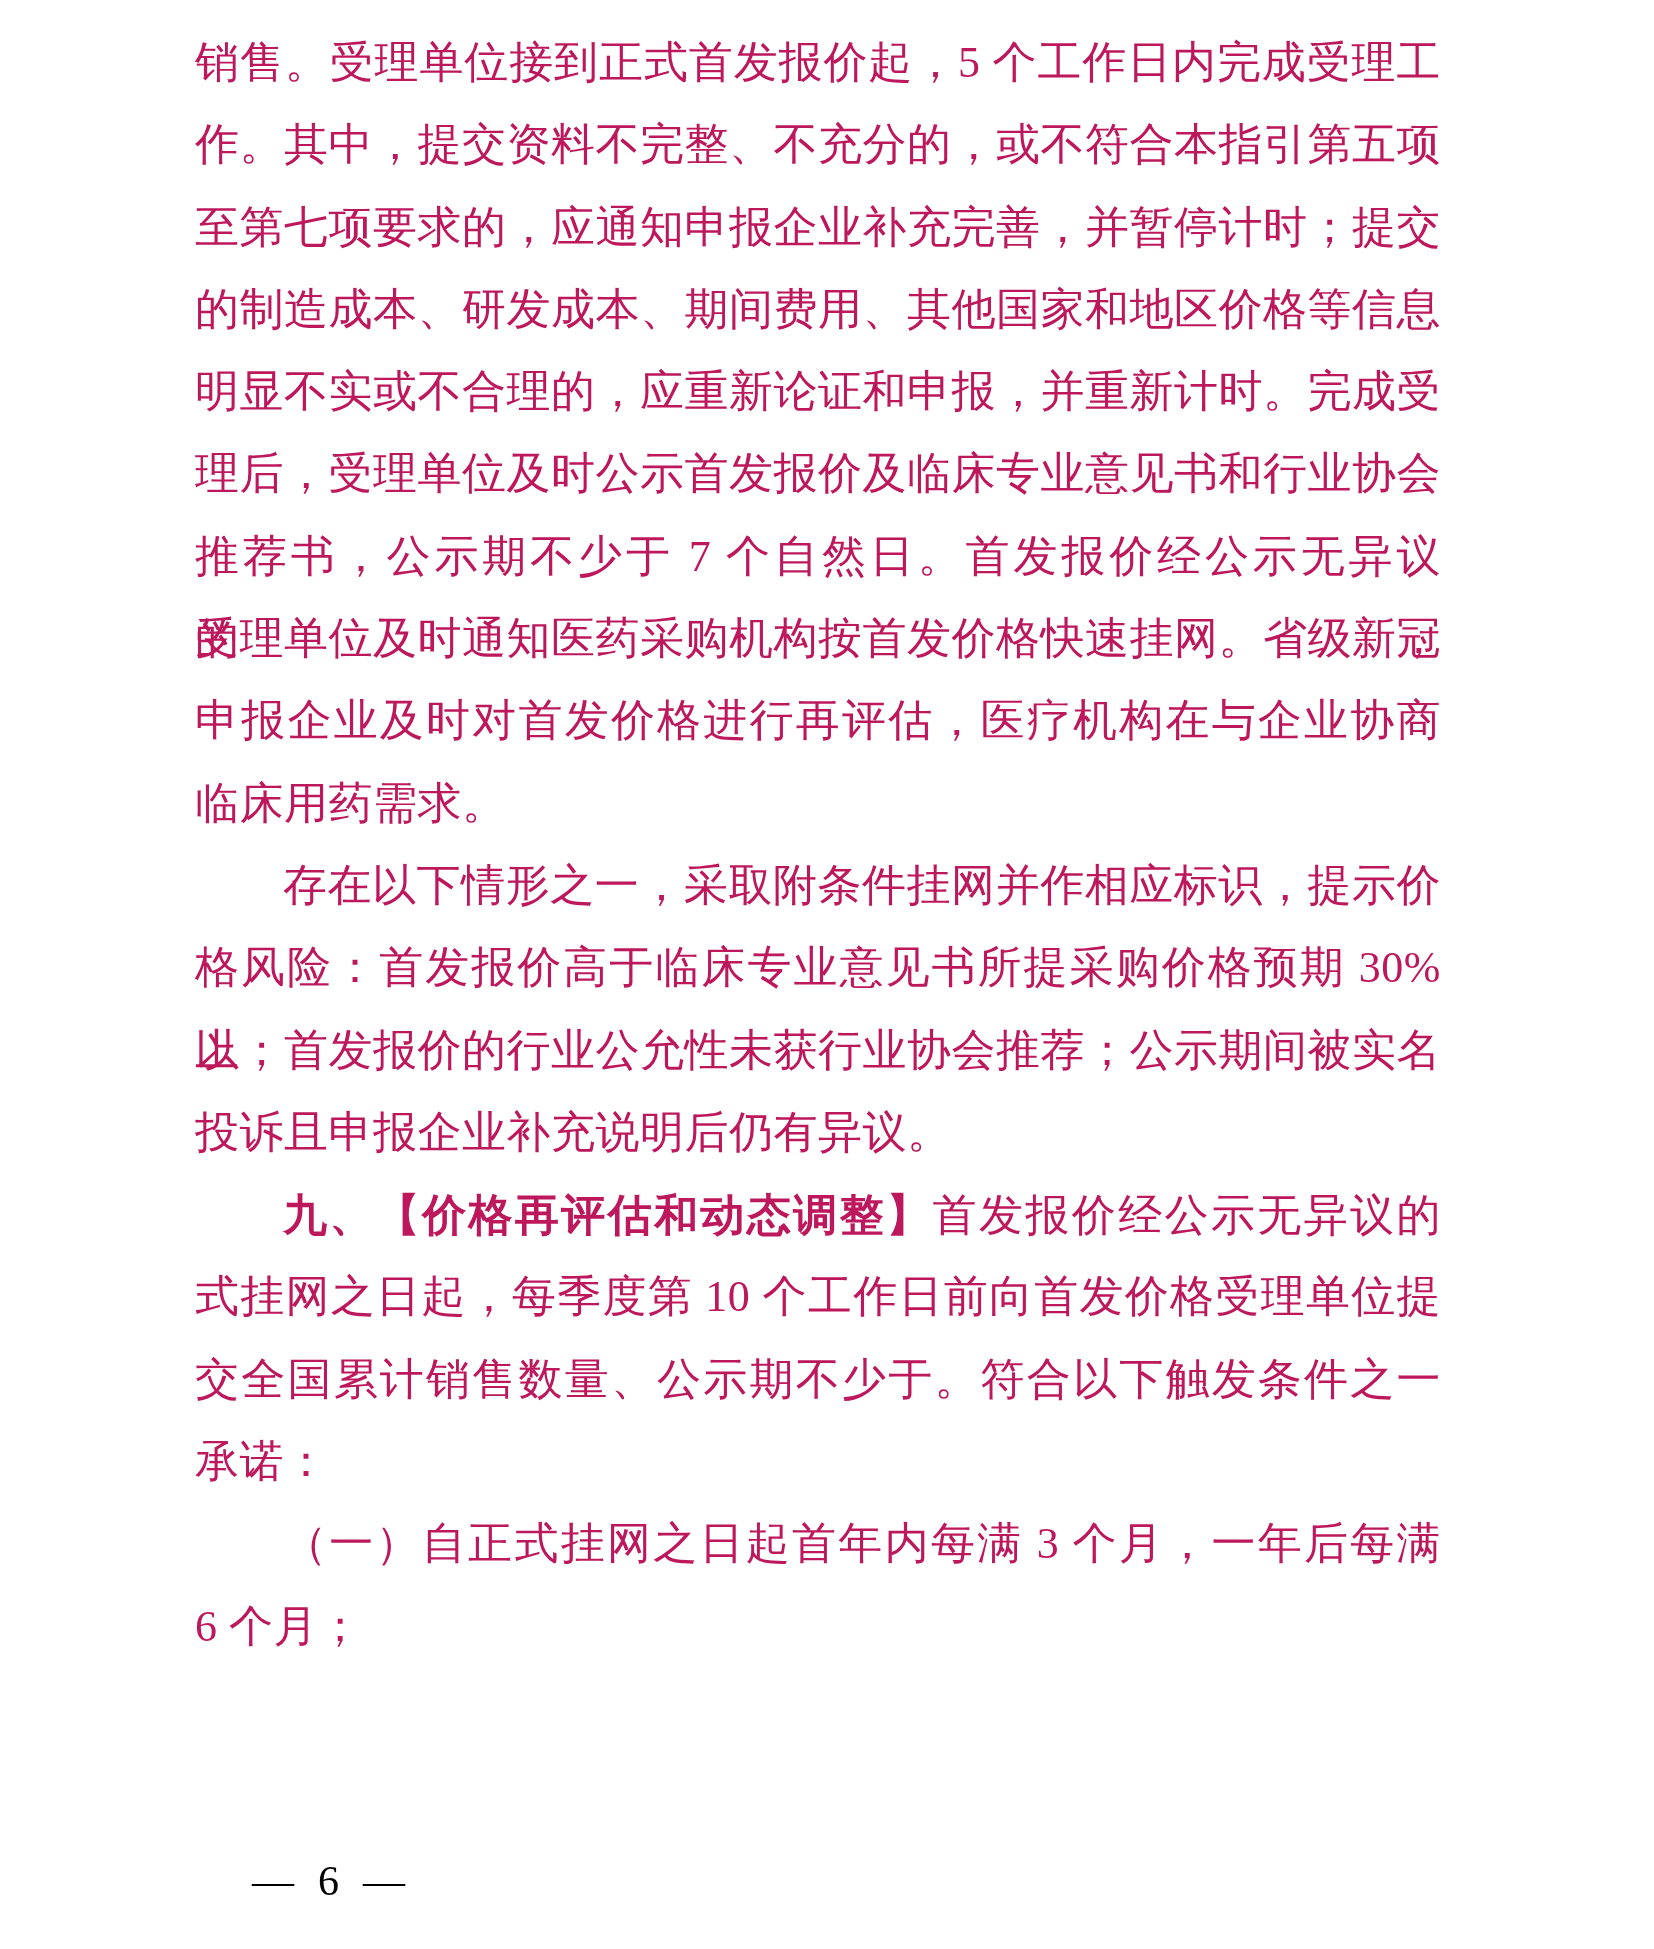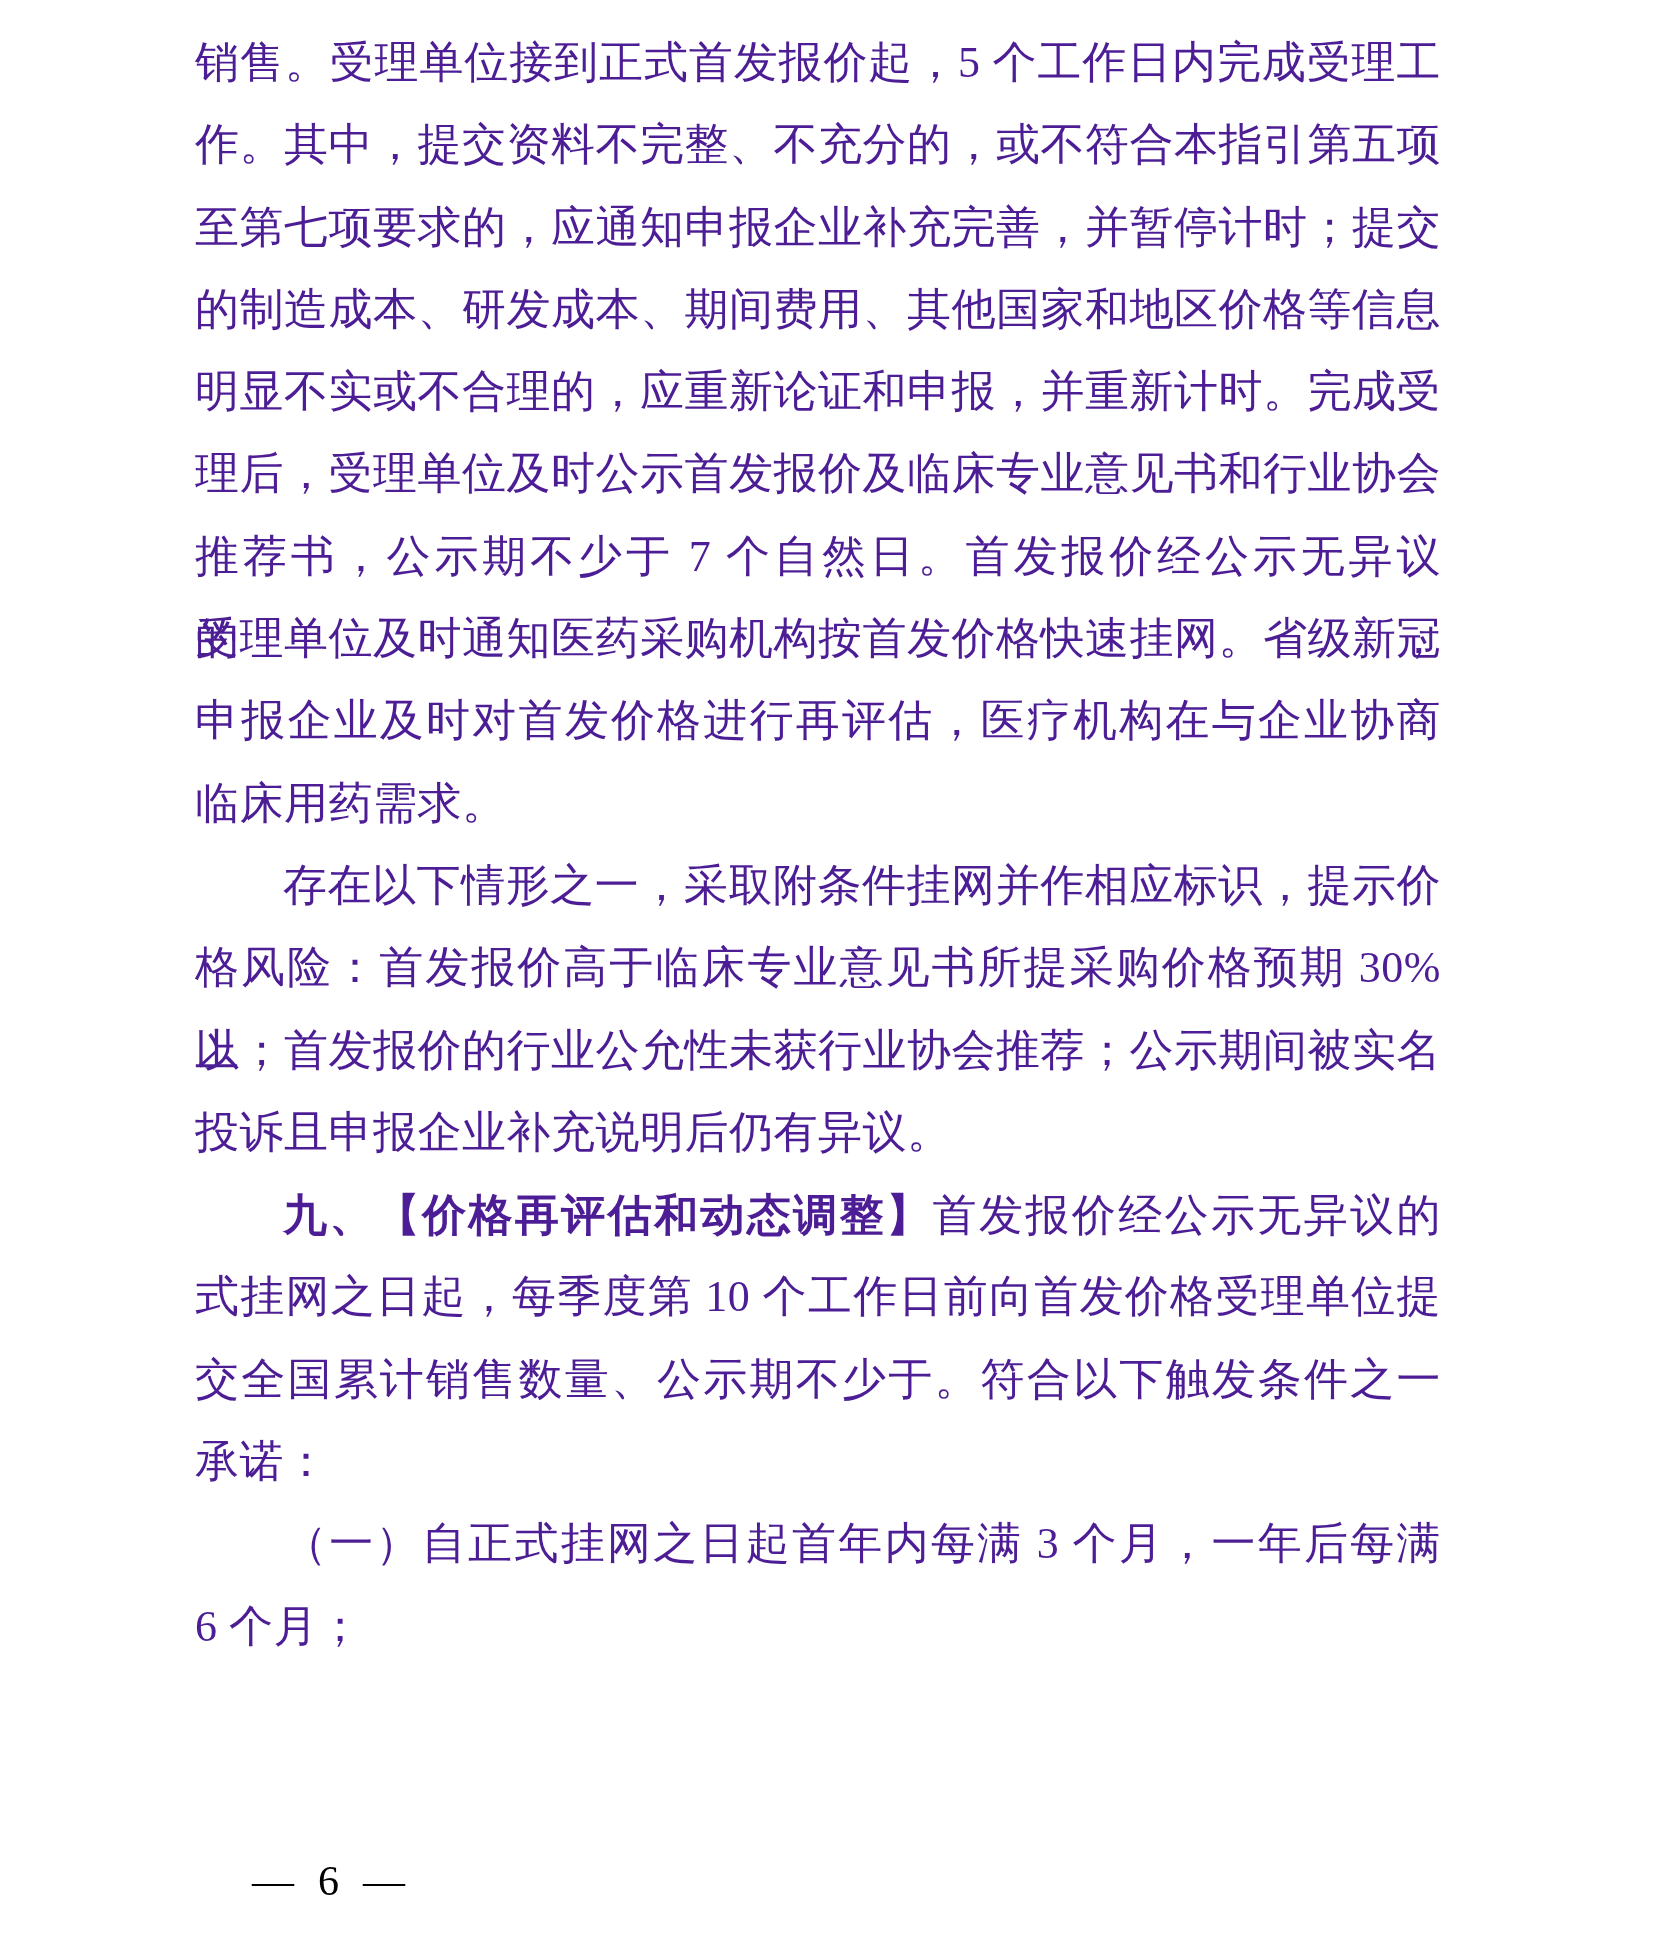--- a/index.html
+++ b/index.html
@@ -19,21 +19,21 @@
     position: absolute;
     left: 195px; top: 22px;
     width: 1246px;
   }
   .paragraph { margin: 0; padding: 0; }
   .line {
     height: 82.3px;
     line-height: 82.3px;
     font-size: 44px;
     letter-spacing: 0.5px;
-    color: #4c1d95;
+    color: #be185d;
     text-align: justify;
     text-align-last: justify;
     overflow: visible;
   }
   .line.para-end { text-align-last: left; }
   .line.first-indent { text-indent: 88px; }
   .run { white-space: pre-wrap; }
   .run.bold {
     font-family: "Liberation Sans", "DejaVu Sans", sans-serif;
     font-weight: 700;

